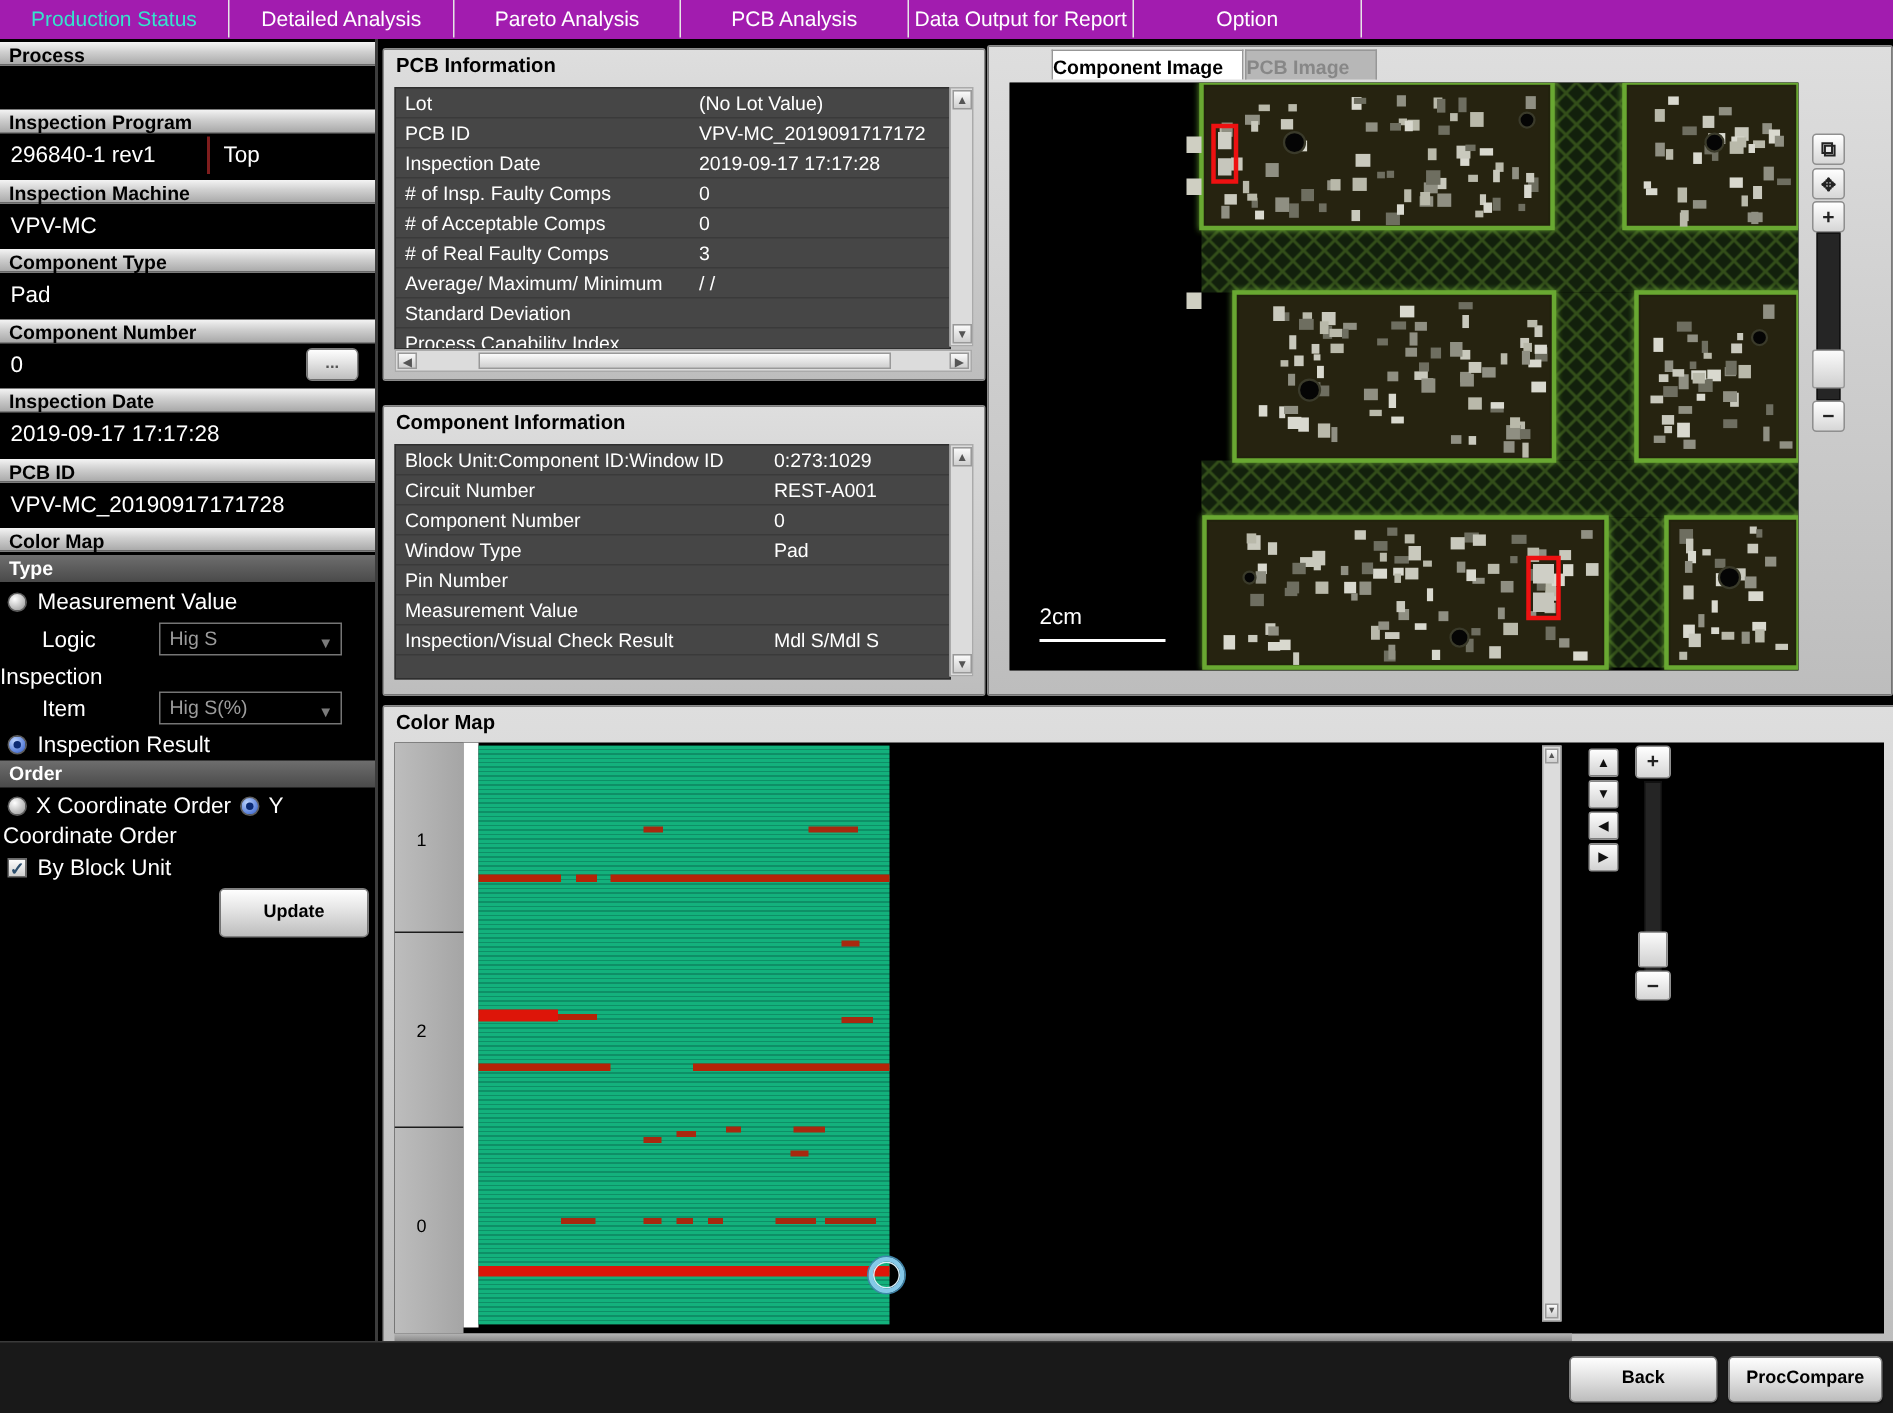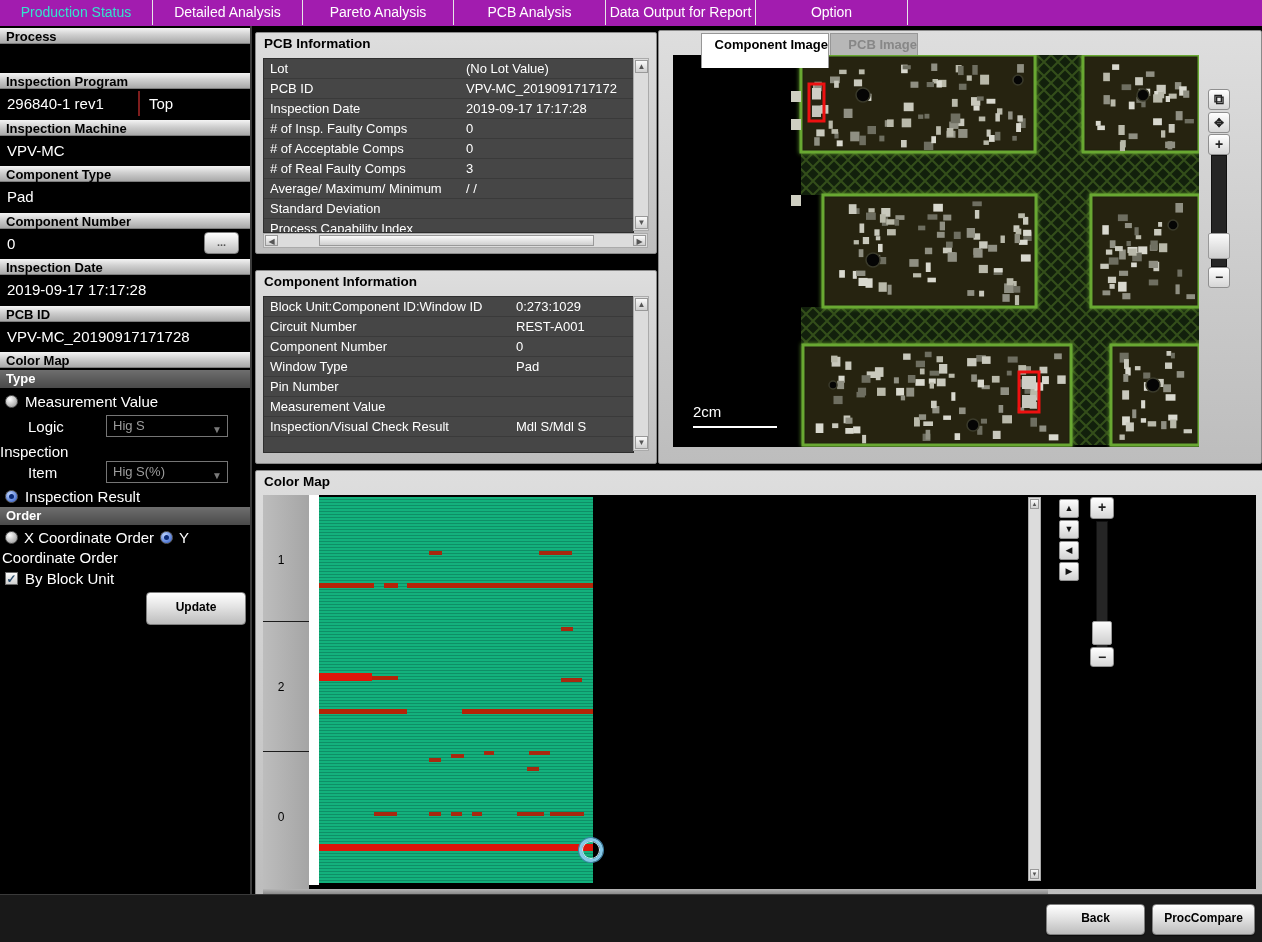--- a/index.html
+++ b/index.html
@@ -48,21 +48,21 @@
   .info-value{flex:1;white-space:nowrap;overflow:hidden;}
 
   
   .sb-track-v{position:absolute;width:16px;background:#dcdcdc;border:1px solid #aaa;box-sizing:border-box;}
   .sb-track-h{position:absolute;height:15px;background:#dcdcdc;border:1px solid #aaa;box-sizing:border-box;}
   .sb-btn{position:absolute;background:linear-gradient(#fafafa,#cfcfcf);border:1px solid #999;
           box-sizing:border-box;color:#555;font-size:8px;text-align:center;line-height:12px;}
   .sb-thumb{position:absolute;background:linear-gradient(#fbfbfb,#cfcfcf);border:1px solid #999;box-sizing:border-box;}
 
   
-  .tab{position:absolute;top:2px;height:35px;line-height:21px;text-align:right;font-size:13px;
+  .tab{position:absolute;top:2px;height:20px;line-height:21px;text-align:left;font-size:13px;
        font-weight:bold;border:1px solid #979797;border-bottom:none;box-sizing:border-box;}
   .tab.active{background:#fff;color:#000;z-index:2;}
   .tab.inactive{background:#b7b7b7;color:#878787;}
   #image-area{position:absolute;left:14px;top:24px;width:526px;height:392px;background:#000;overflow:hidden;}
   .ctl-btn{position:absolute;width:22px;height:21px;background:linear-gradient(#ffffff,#d6d6d6);
            border:1px solid #8f8f8f;border-radius:3px;box-sizing:border-box;color:#222;
            text-align:center;line-height:19px;font-size:14px;font-weight:bold;}
   .slider-track{position:absolute;background:#252525;border:1px solid #111;box-sizing:border-box;}
 
   

